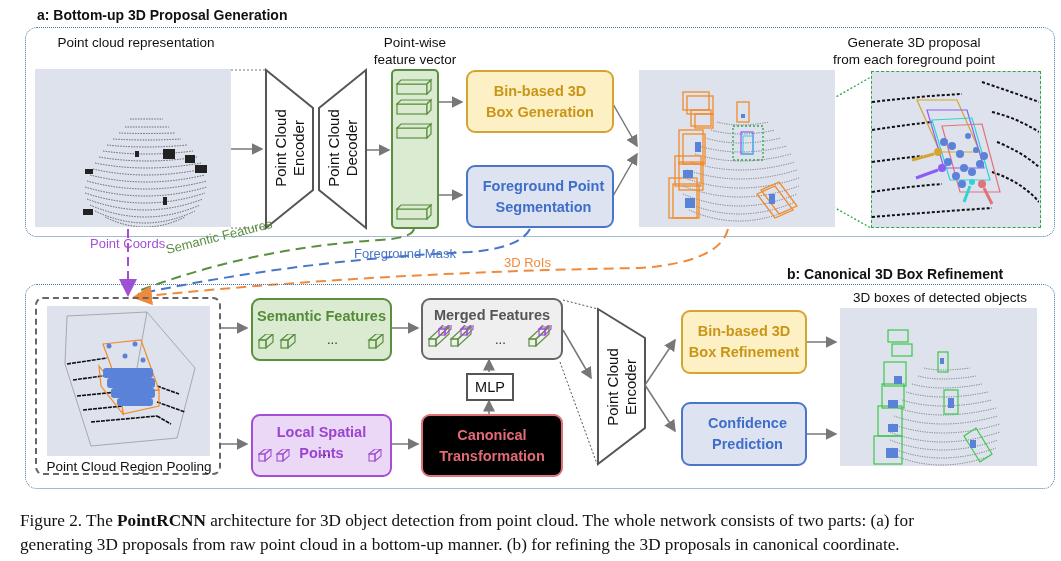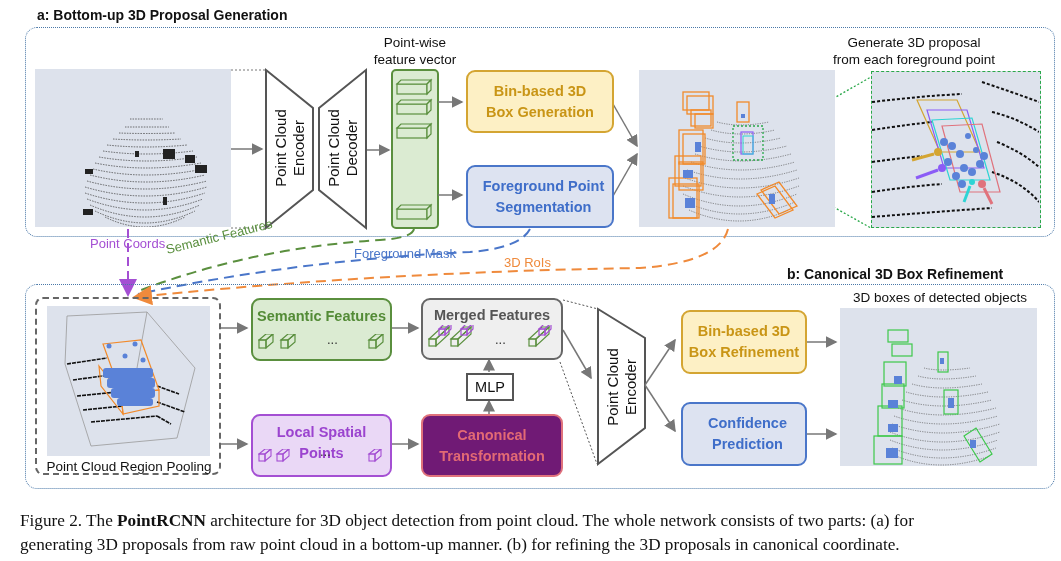--- a/index.html
+++ b/index.html
@@ -6,37 +6,38 @@
   body { width:1061px; height:561px; position:relative; overflow:hidden; font-family:"Liberation Sans", sans-serif; color:#111; }
   .abs { position:absolute; }
   .sec-title { font-weight:bold; font-size:14px; color:#111; white-space:nowrap; }
   .panel { border:1.5px dotted #4a78a8; border-radius:12px; box-sizing:border-box; }
   .lbl { font-size:13.5px; text-align:center; line-height:17px; color:#111; white-space:nowrap; }
   .box { box-sizing:border-box; border-radius:9px; border-width:2px; border-style:solid; display:flex; align-items:center; justify-content:center; text-align:center; font-weight:bold; font-size:14.5px; line-height:21px; white-space:pre-line; }
   .yellow { background:#fdf0c5; border-color:#d4a532; color:#c99516; }
   .blue { background:#dde3f1; border-color:#4a76c9; color:#3f6ec9;padding-left:7px; }
   .green { background:#dbebd2; border-color:#5a8f3e; color:#538b36; }
   .purple { background:#ead8f6; border-color:#a44fd3; color:#9b44cf; }
-  .red { background:#701a75; border-color:#e0727c; color:#e26a74; }
+  .red { background:#000000; border-color:#e0727c; color:#e26a74; }
   .grey { background:#efefef; border-color:#666; color:#555; }
   .img-area { background:#dde2ec; box-sizing:border-box; }
   .trap-text { font-size:15px; line-height:18px; text-align:center; white-space:pre-line; color:#111; transform:rotate(-90deg); transform-origin:center; position:absolute; }
   .caption { font-family:"Liberation Serif", serif; font-size:17.2px; line-height:24px; color:#111; }
   .caption b { font-weight:bold; }
   .flowlbl { font-size:13px; white-space:nowrap; }
   .mlp { box-sizing:border-box; border:2px solid #555; border-radius:0; background:#fff; font-size:14.5px; display:flex; align-items:center; justify-content:center; }
   .dots { font-size:13px; color:#333; }
 </style>
 </head>
 <body>
 
 <div class="abs sec-title" style="left:37px;top:7px;">a: Bottom-up 3D Proposal Generation</div>
 <div class="abs panel" style="left:25px;top:27px;width:1030px;height:210px;"></div>
 
 <div class="abs lbl" style="left:36px;top:34px;width:200px;">
+  <div>Point cloud representation</div>
 </div>
 
 <div class="abs img-area" style="left:35px;top:69px;width:196px;height:158px;">
   <svg width="196" height="158">
     <g stroke="#444" stroke-width="0.8" fill="none" stroke-dasharray="1.5 1.2">
       <path d="M70 148 Q 110 168 150 148"></path>
       <path d="M60 142 Q 110 166 160 142"></path>
       <path d="M55 136 Q 110 160 165 136"></path>
       <path d="M52 130 Q 110 152 168 130"></path>
       <path d="M50 124 Q 110 144 170 124"></path>

